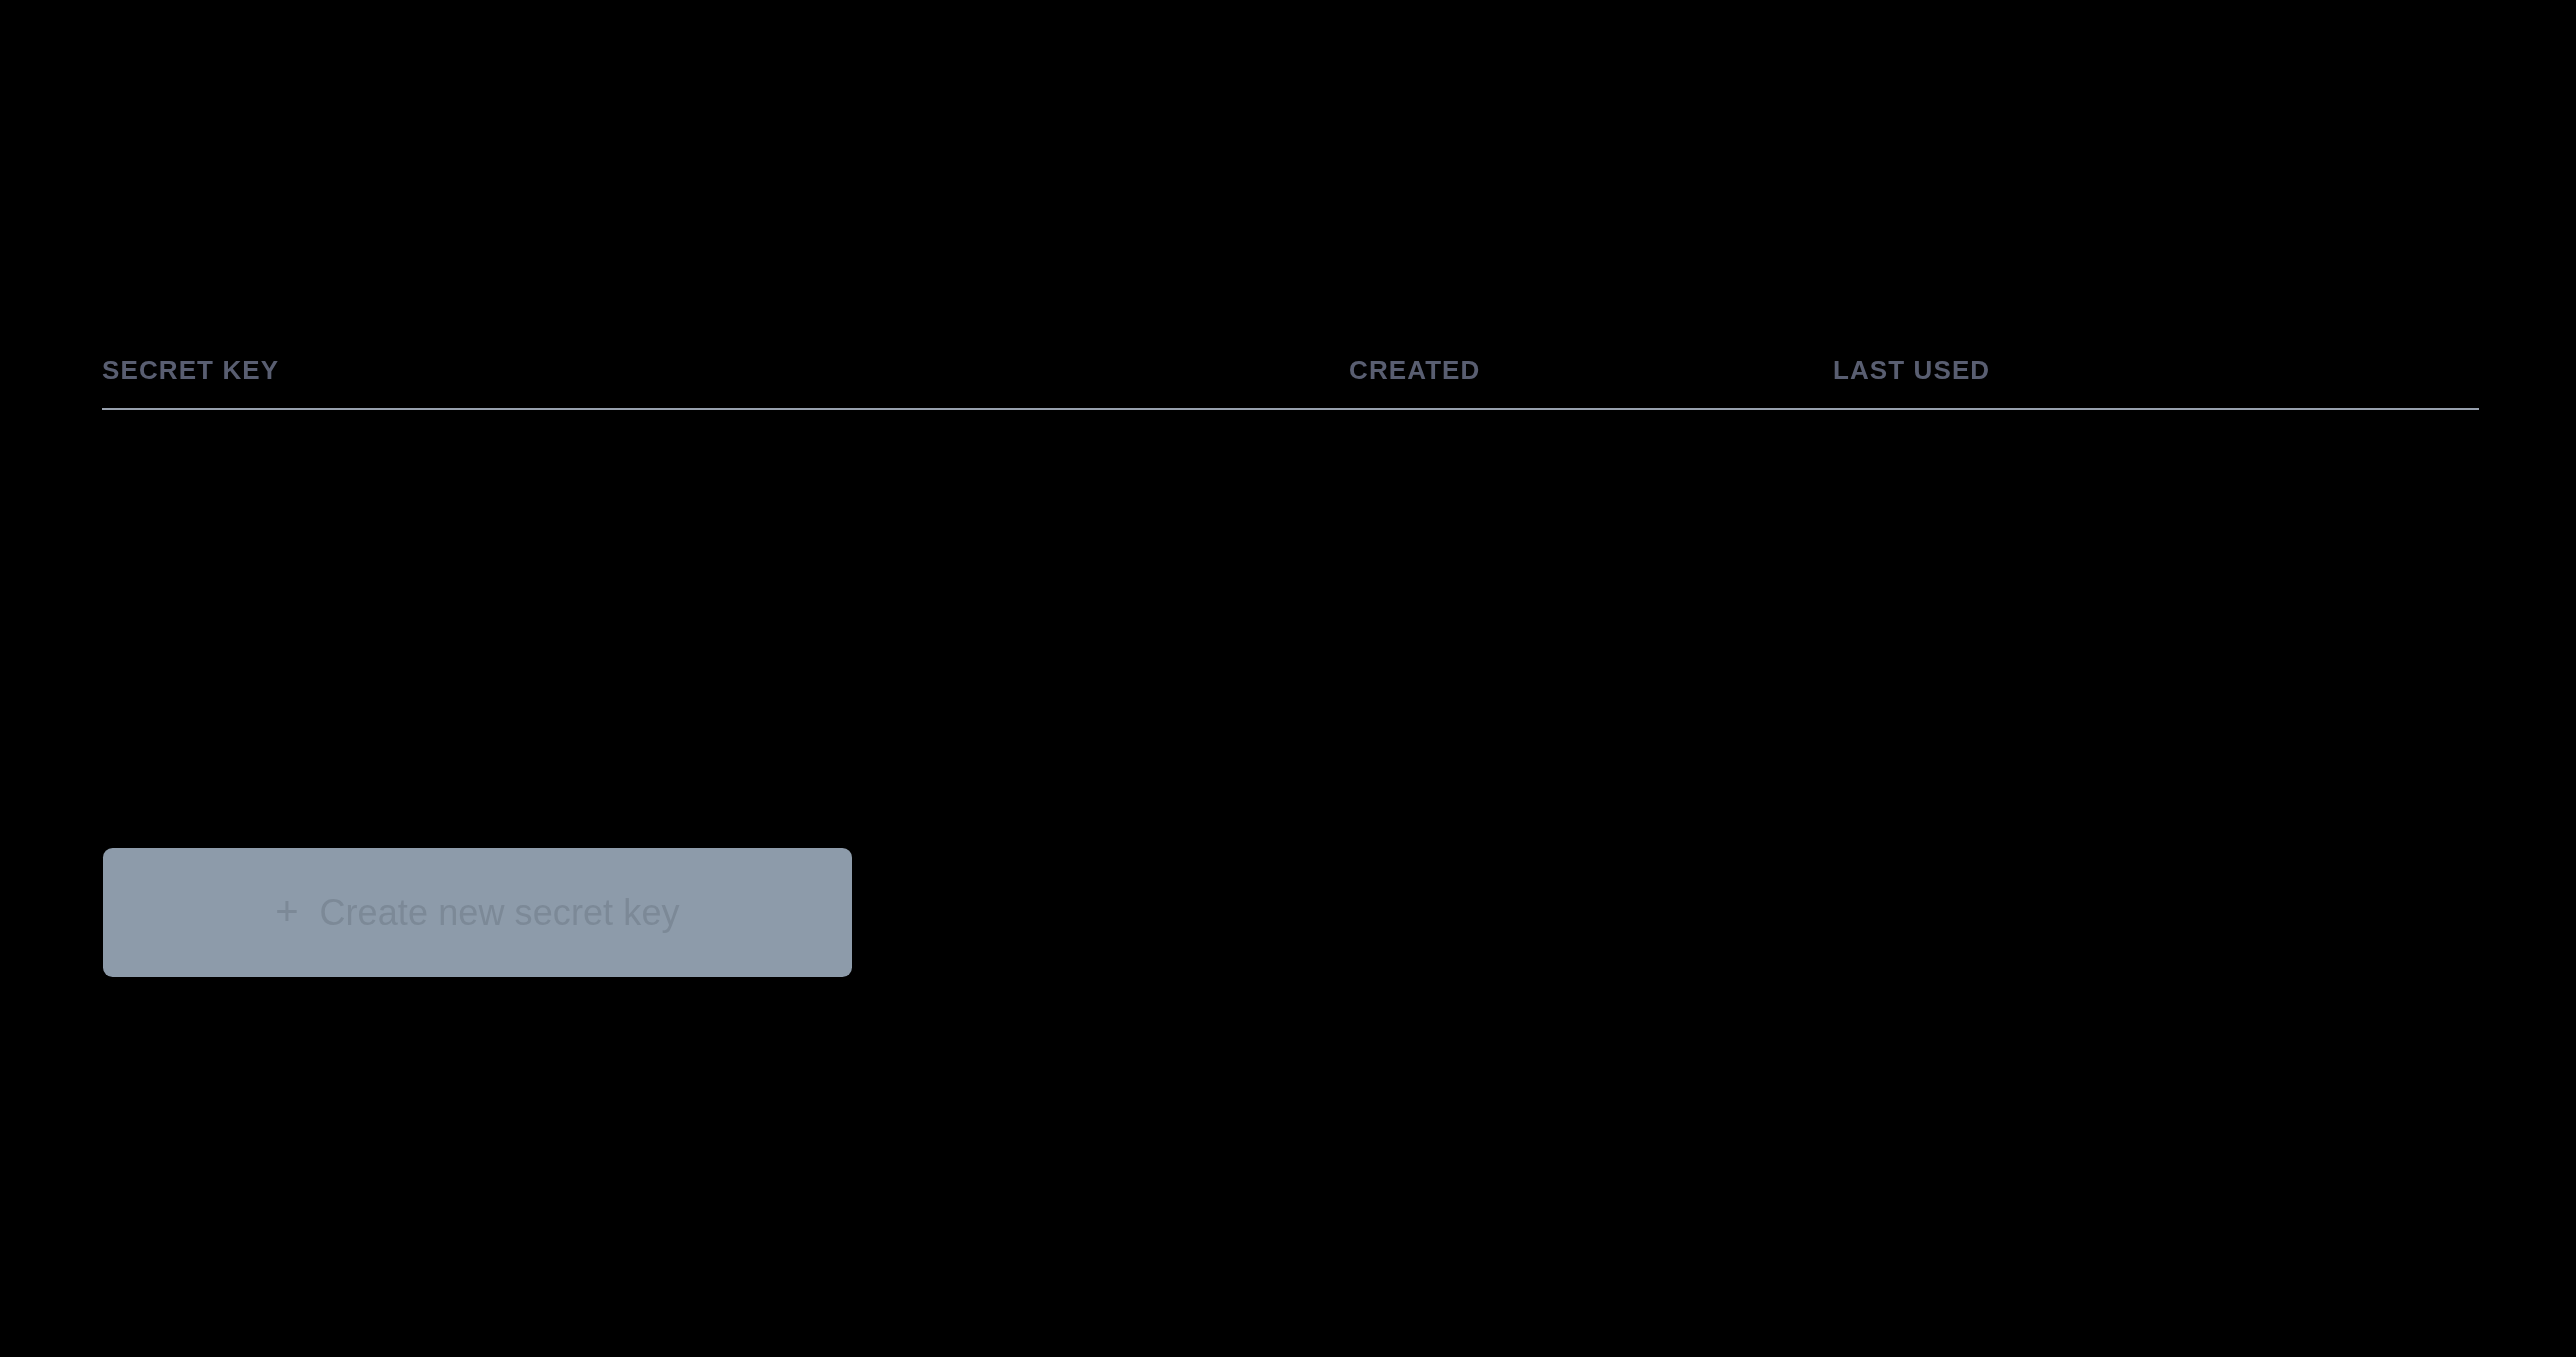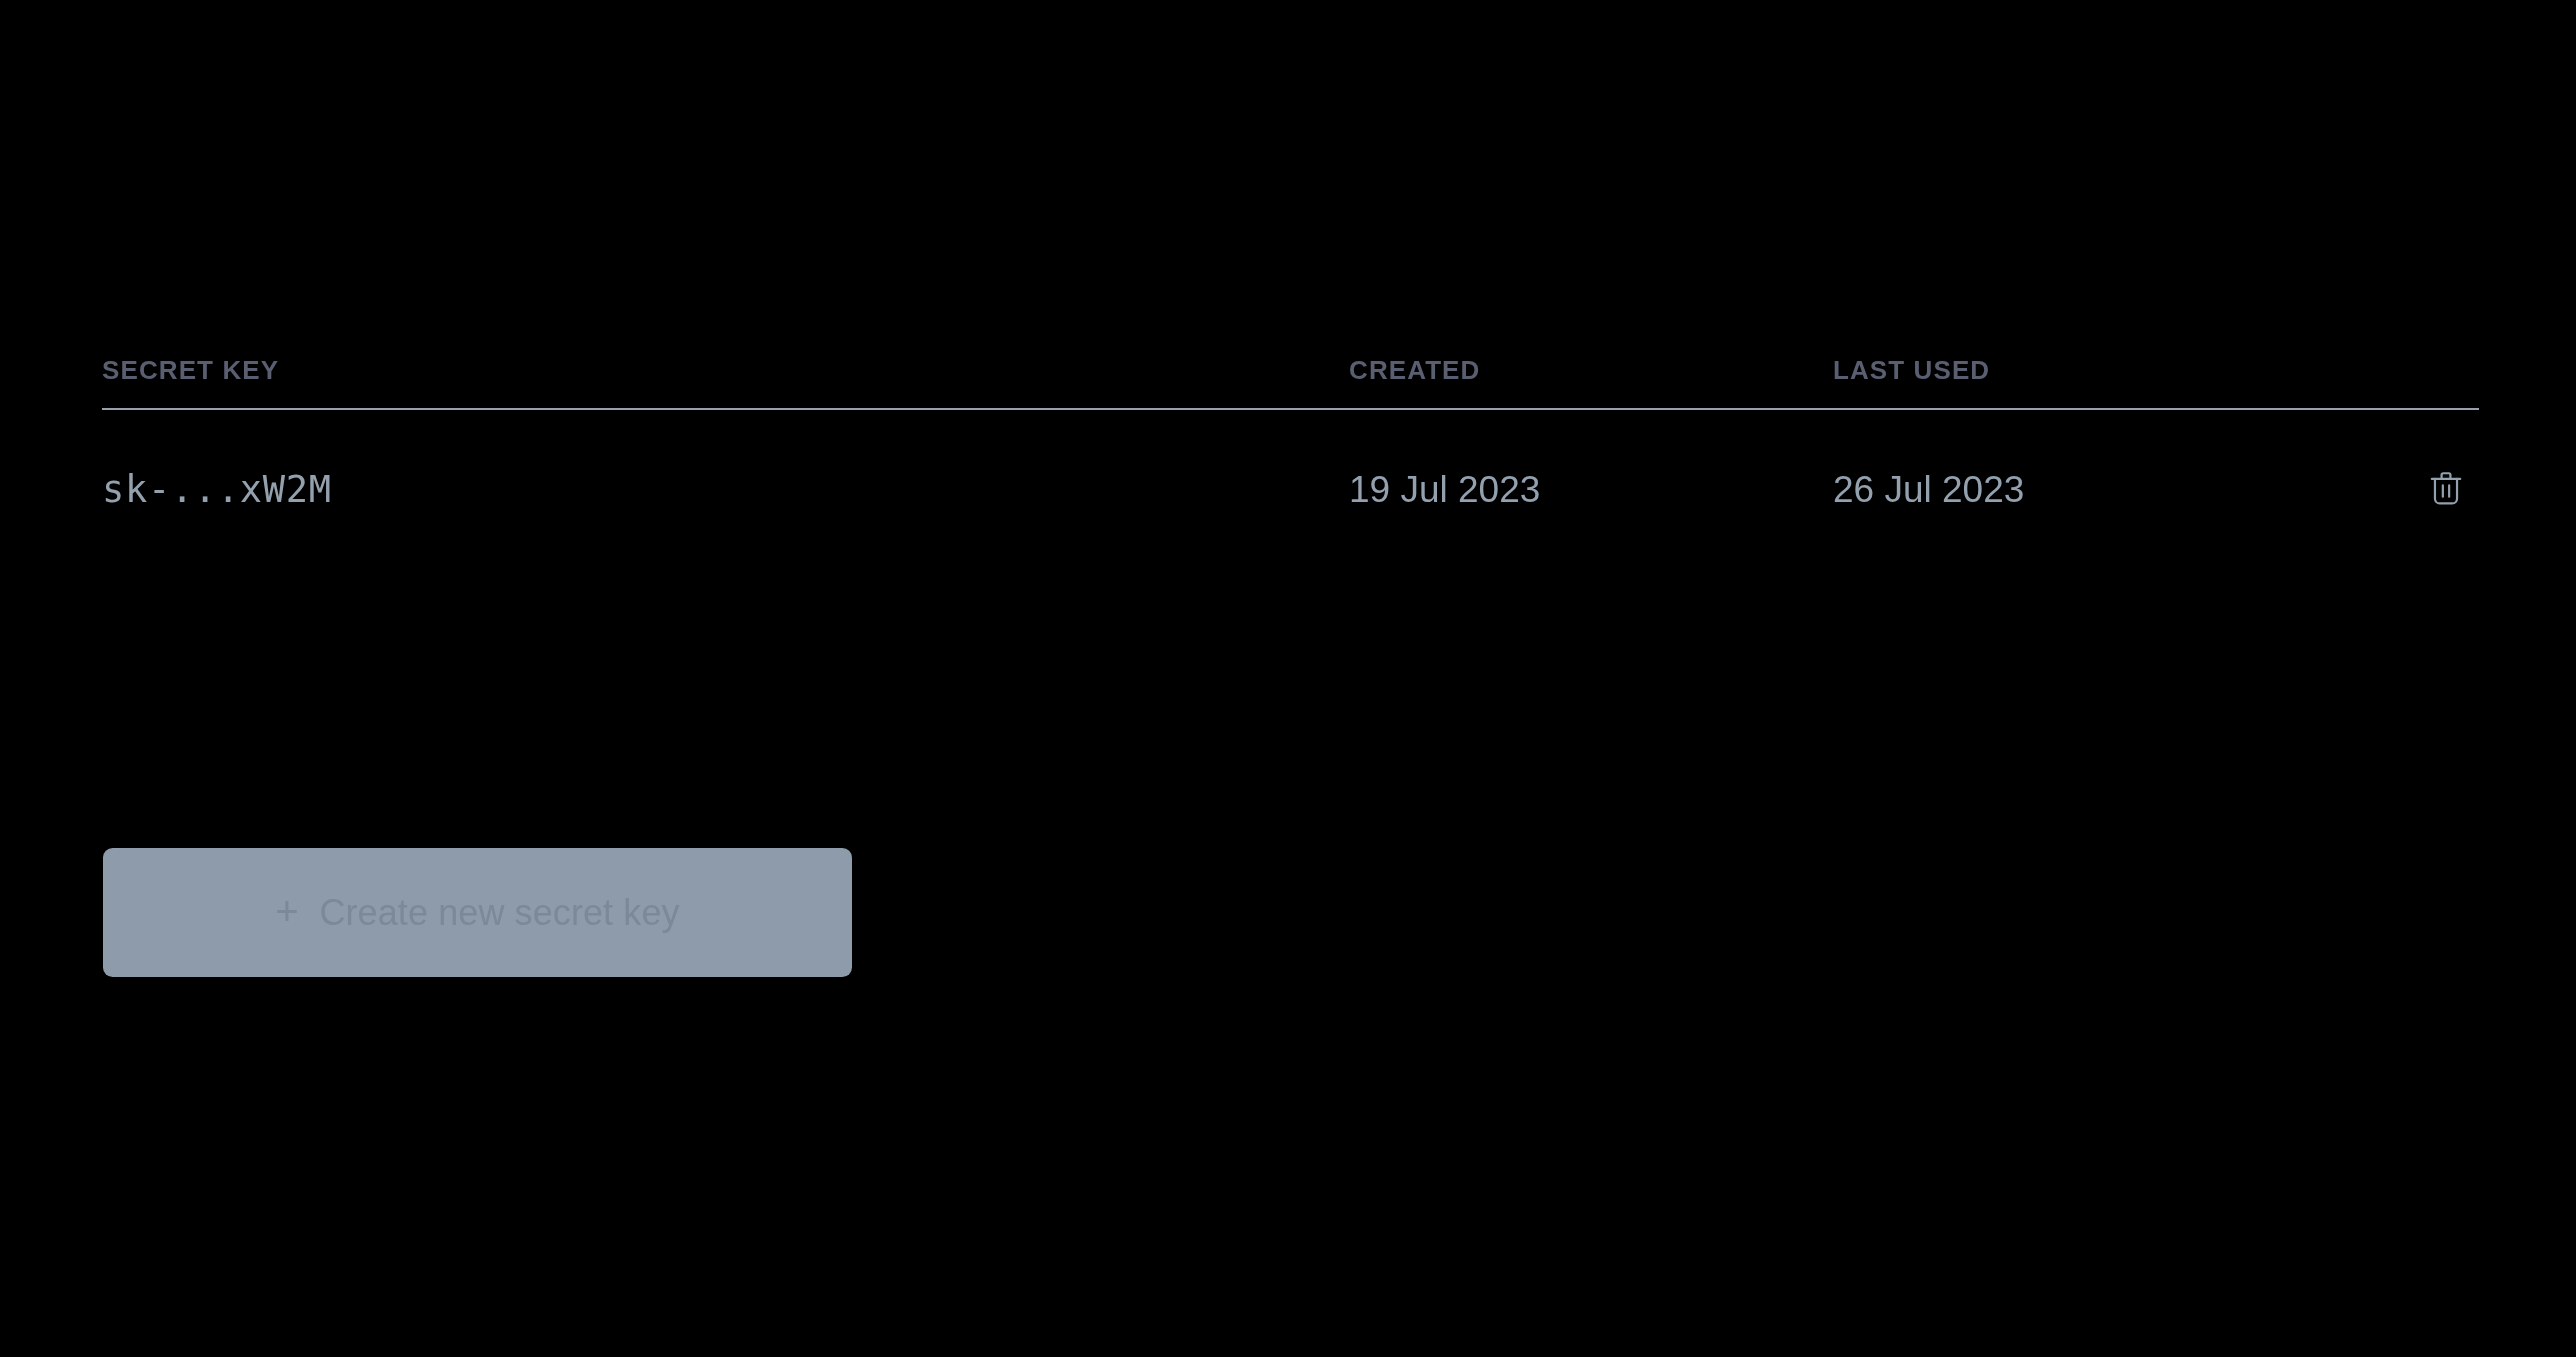--- a/index.html
+++ b/index.html
@@ -155,38 +155,20 @@
       </colgroup>
       <thead>
         <tr>
           <th class="th-key">SECRET KEY</th>
           <th class="th-created">CREATED</th>
           <th class="th-lastused">LAST USED</th>
           <th class="th-actions"></th>
         </tr>
       </thead>
       <tbody>
-        <tr>
-          <td class="cell-key">sk-...xW2M</td>
-          <td class="cell-date">19 Jul 2023</td>
-          <td class="cell-date">26 Jul 2023</td>
-          <td class="cell-actions">
-            <button class="trash-btn">
-              <span>
-                <svg width="38" height="41" viewBox="0 0 24 26" fill="none" stroke="#93a0ae" stroke-width="1.4" stroke-linecap="round" stroke-linejoin="round">
-                  <path d="M3 6.3 H21"></path>
-                  <path d="M9.2 6.3 V3.7 a1 1 0 0 1 1-1 h3.6 a1 1 0 0 1 1 1 V6.3"></path>
-                  <path d="M5 6.3 V18.8 a3 3 0 0 0 3 3 h8 a3 3 0 0 0 3-3 V6.3"></path>
-                  <path d="M10 10.4 V17.6"></path>
-                  <path d="M14 10.4 V17.6"></path>
-                </svg>
-              </span>
-            </button>
-          </td>
-        </tr>
       </tbody>
     </table>
   </div>
 
   <button class="create-key-btn">
     <span class="plus-glyph">+</span>
     <span class="btn-label">Create new secret key</span>
   </button>
 
 </div>

